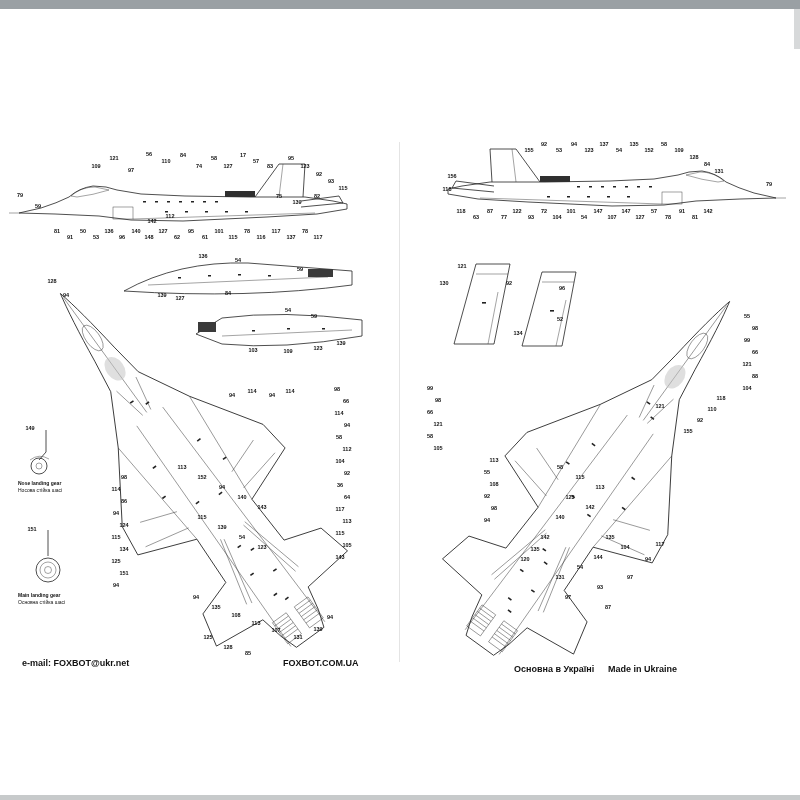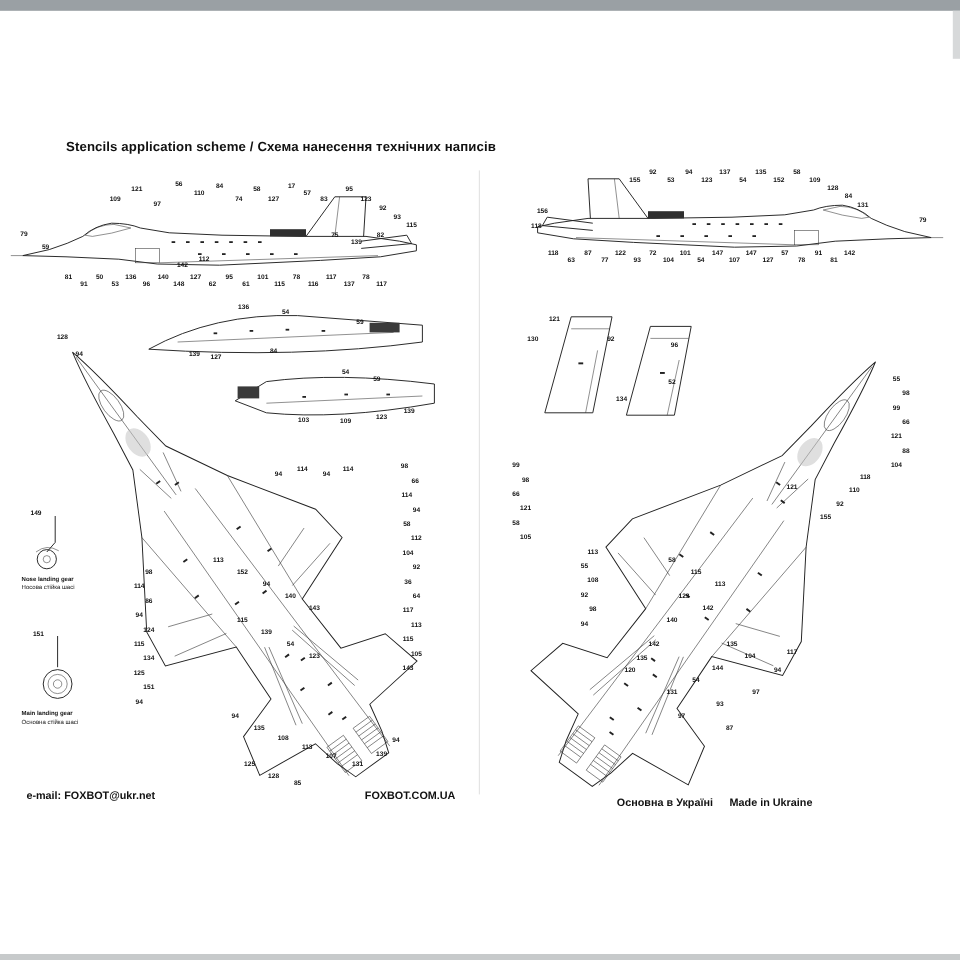--- a/index.html
+++ b/index.html
@@ -23,21 +23,20 @@
 </style>
 </head>
 <body>
 
 <div class="sheet">
 
   <div class="edge-top"></div>
   <div class="edge-bottom"></div>
   <div class="edge-corner"></div>
 
-  <h1 class="title">Stencils application scheme / Схема нанесення технічних написів</h1>
   <div class="fold"></div>
 
   <svg width="0" height="0" style="position:absolute" aria-hidden="true">
     <defs>
       <g id="ac-side">
         <line class="ln-thin" x1="-6" y1="58" x2="4" y2="58"></line>
         <path class="ln" d="M4,58 L26,53 Q42,48 54,42 Q64,33 78,31 Q92,31 102,35 L126,39 L170,41 L235,42 L290,42 L318,46 L332,49 L332,54 L302,59 L252,62 L168,66 L116,65 L84,61 L40,59 Z"></path>
         <path class="ln-thin" d="M56,41 Q66,32 80,32 L94,35 Q78,40 62,42 Z"></path>
         <path class="ln" d="M240,42 L264,9 L290,9 L288,42"></path>
         <line class="ln-thin" x1="268" y1="9" x2="264" y2="42"></line>
@@ -368,17 +367,17 @@
       <span class="callout" style="left: 560px; top: 578px;">131</span>
       <span class="callout" style="left: 600px; top: 588px;">93</span>
       <span class="callout" style="left: 568px; top: 598px;">97</span>
       <span class="callout" style="left: 608px; top: 608px;">87</span>
       <span class="callout" style="left: 630px; top: 578px;">97</span>
       <span class="callout" style="left: 648px; top: 560px;">94</span>
       <span class="callout" style="left: 660px; top: 545px;">117</span>
     </div>
 
   <div class="footer" style="left:22px;top:658px">e-mail: FOXBOT@ukr.net</div>
-  <div class="footer" style="left:304px;top:658px">FOXBOT.COM.UA</div>
+  <div class="footer" style="left:283px;top:658px">FOXBOT.COM.UA</div>
   <div class="footer" style="left:514px;top:664px">Основна в Україні</div>
   <div class="footer" style="left:608px;top:664px">Made in Ukraine</div>
 
 </div>
 
 </body></html>

